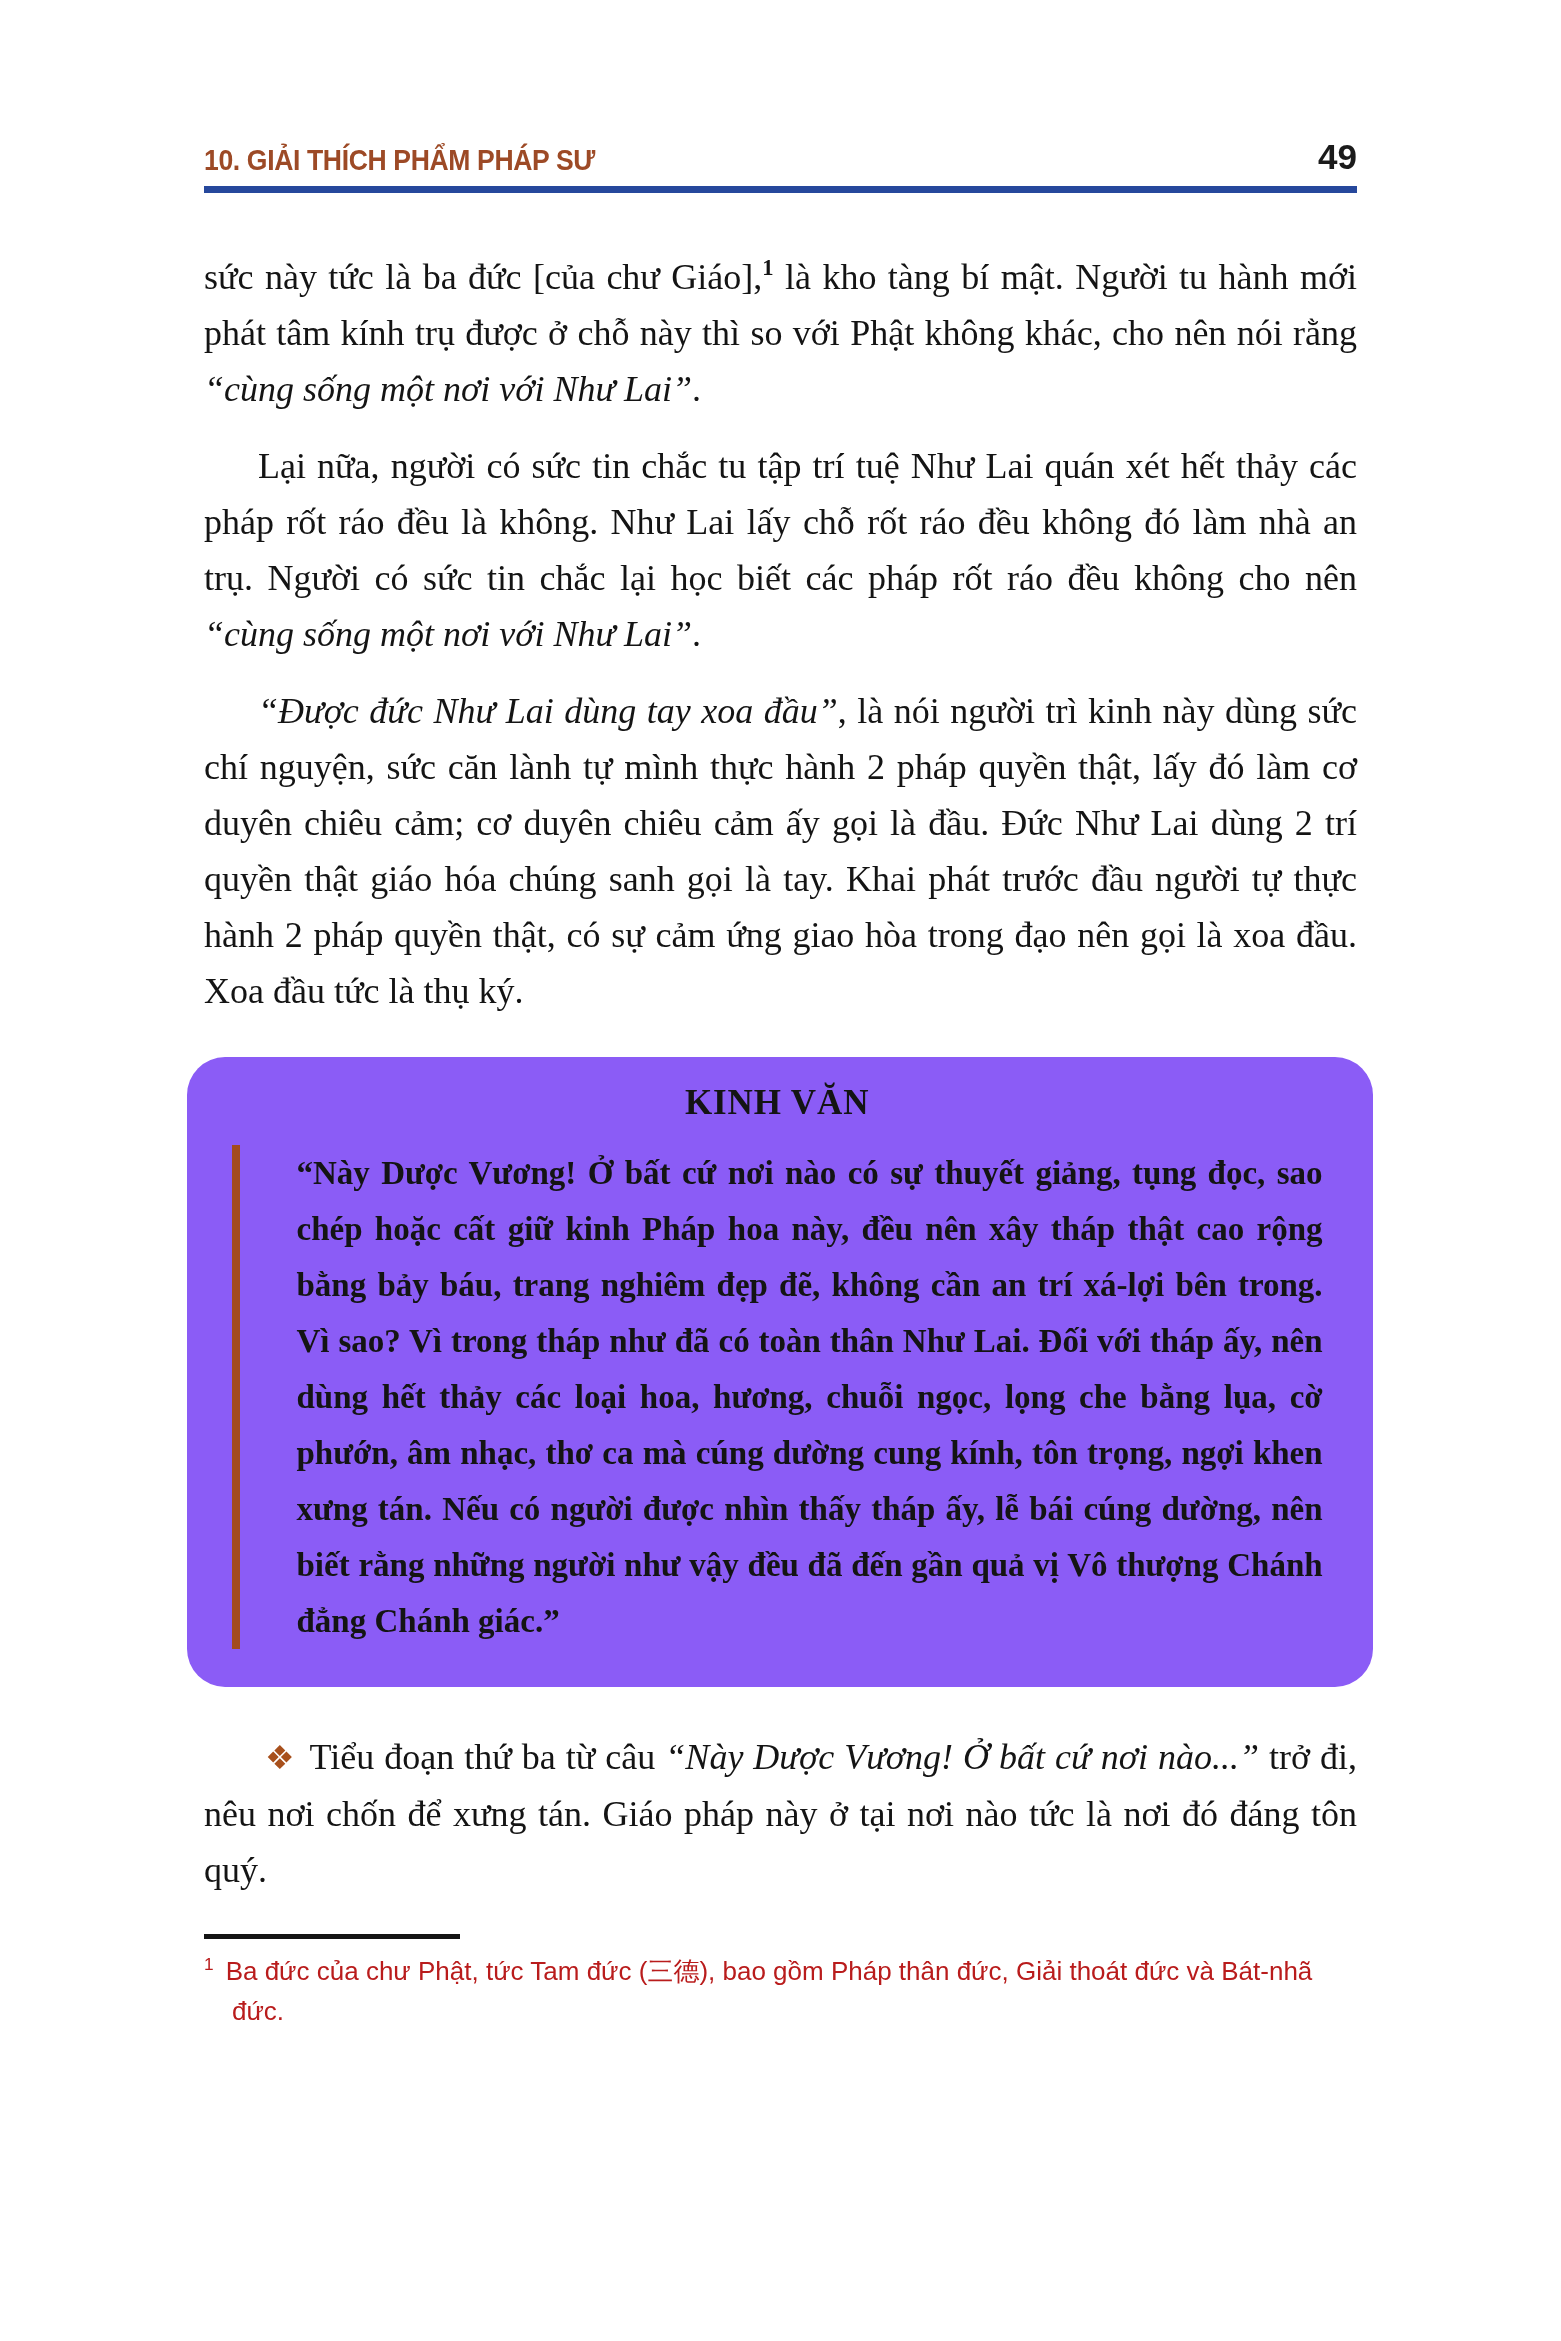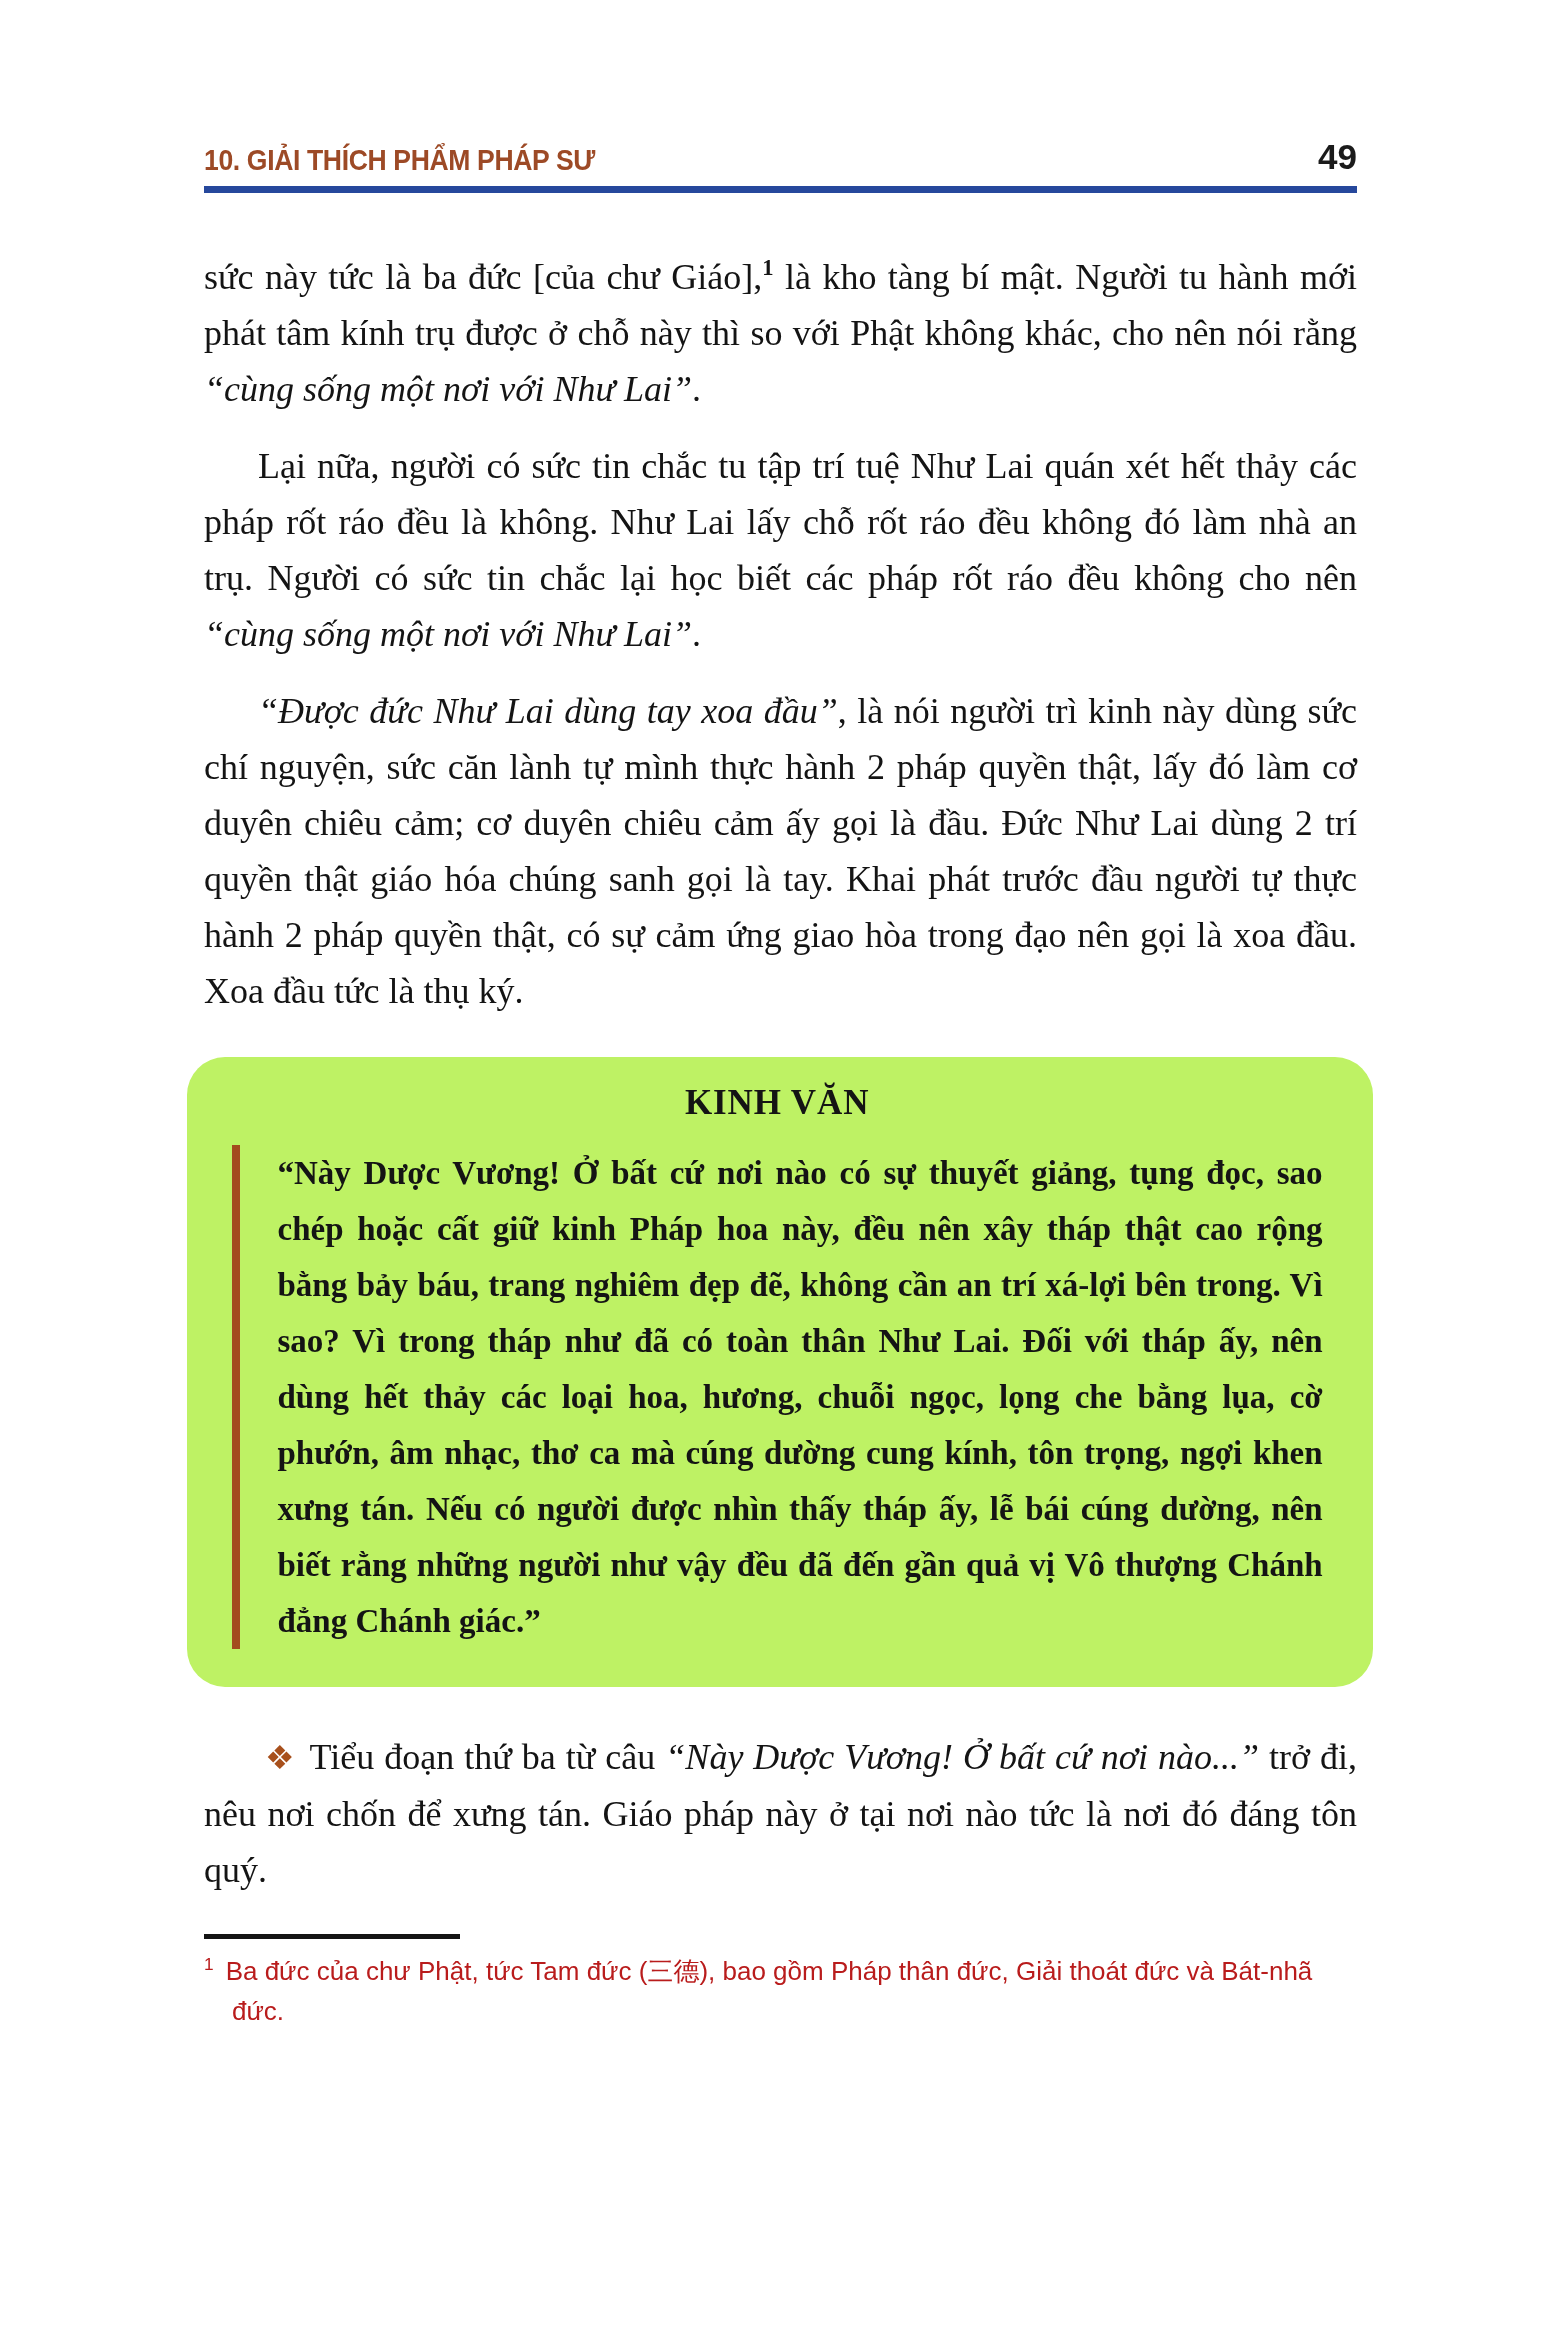--- a/index.html
+++ b/index.html
@@ -60,35 +60,36 @@
     font-size: 22.6px;
     font-weight: 700;
     line-height: 0;
     vertical-align: 14px;
   }
 
   
   .kinh-box {
     box-sizing: border-box;
     margin: 38px -15.6px 0 -17.3px;
-    background: #bef264;
+    background: #8b5cf6;
     border-radius: 38px;
     padding: 26px 50px 38px 45px;
   }
   .kinh-title {
     margin: 0;
     text-align: center;
     font-size: 35px;
     font-weight: 700;
     letter-spacing: 0.9px;
     color: #141414;
   }
   .kinh-quote {
     display: flex;
     margin-top: 22.6px;
+    gap: 19px;
   }
   .quote-bar {
     flex: 0 0 7.8px;
     background: #a34b1e;
     margin-right: 38px;
   }
   .quote-text {
     margin: 0;
     flex: 1 1 auto;
     font-size: 33px;

